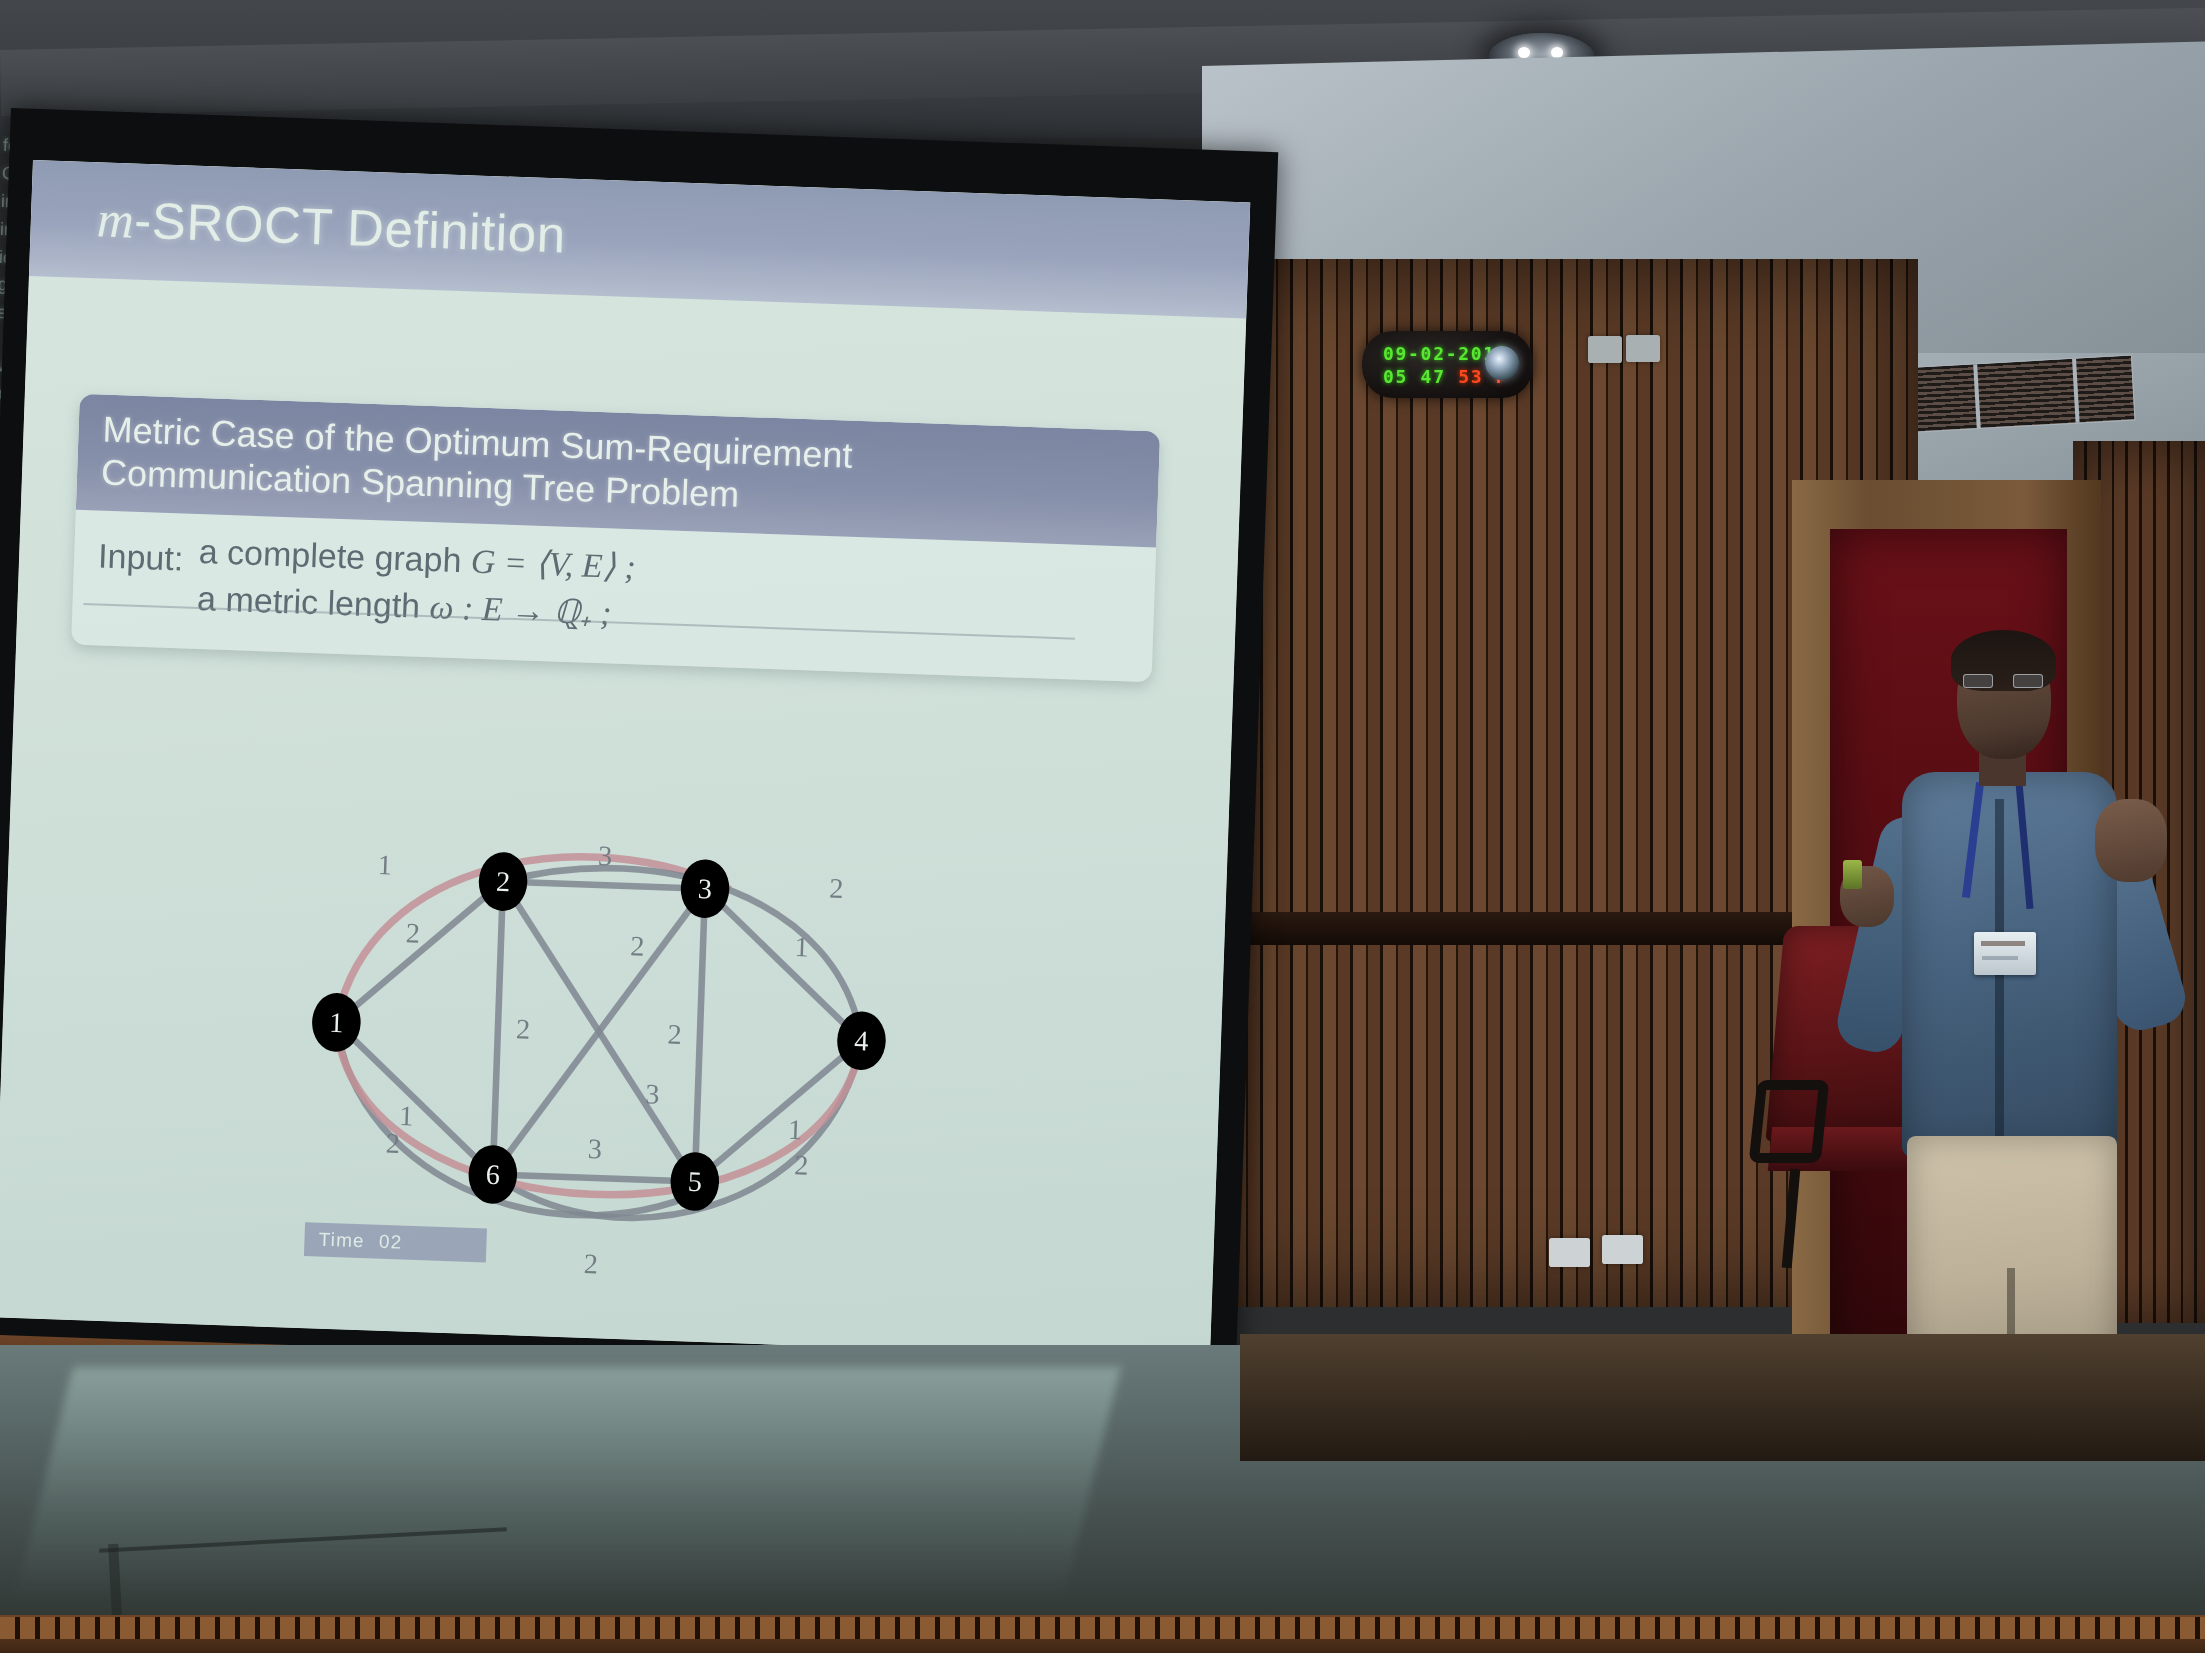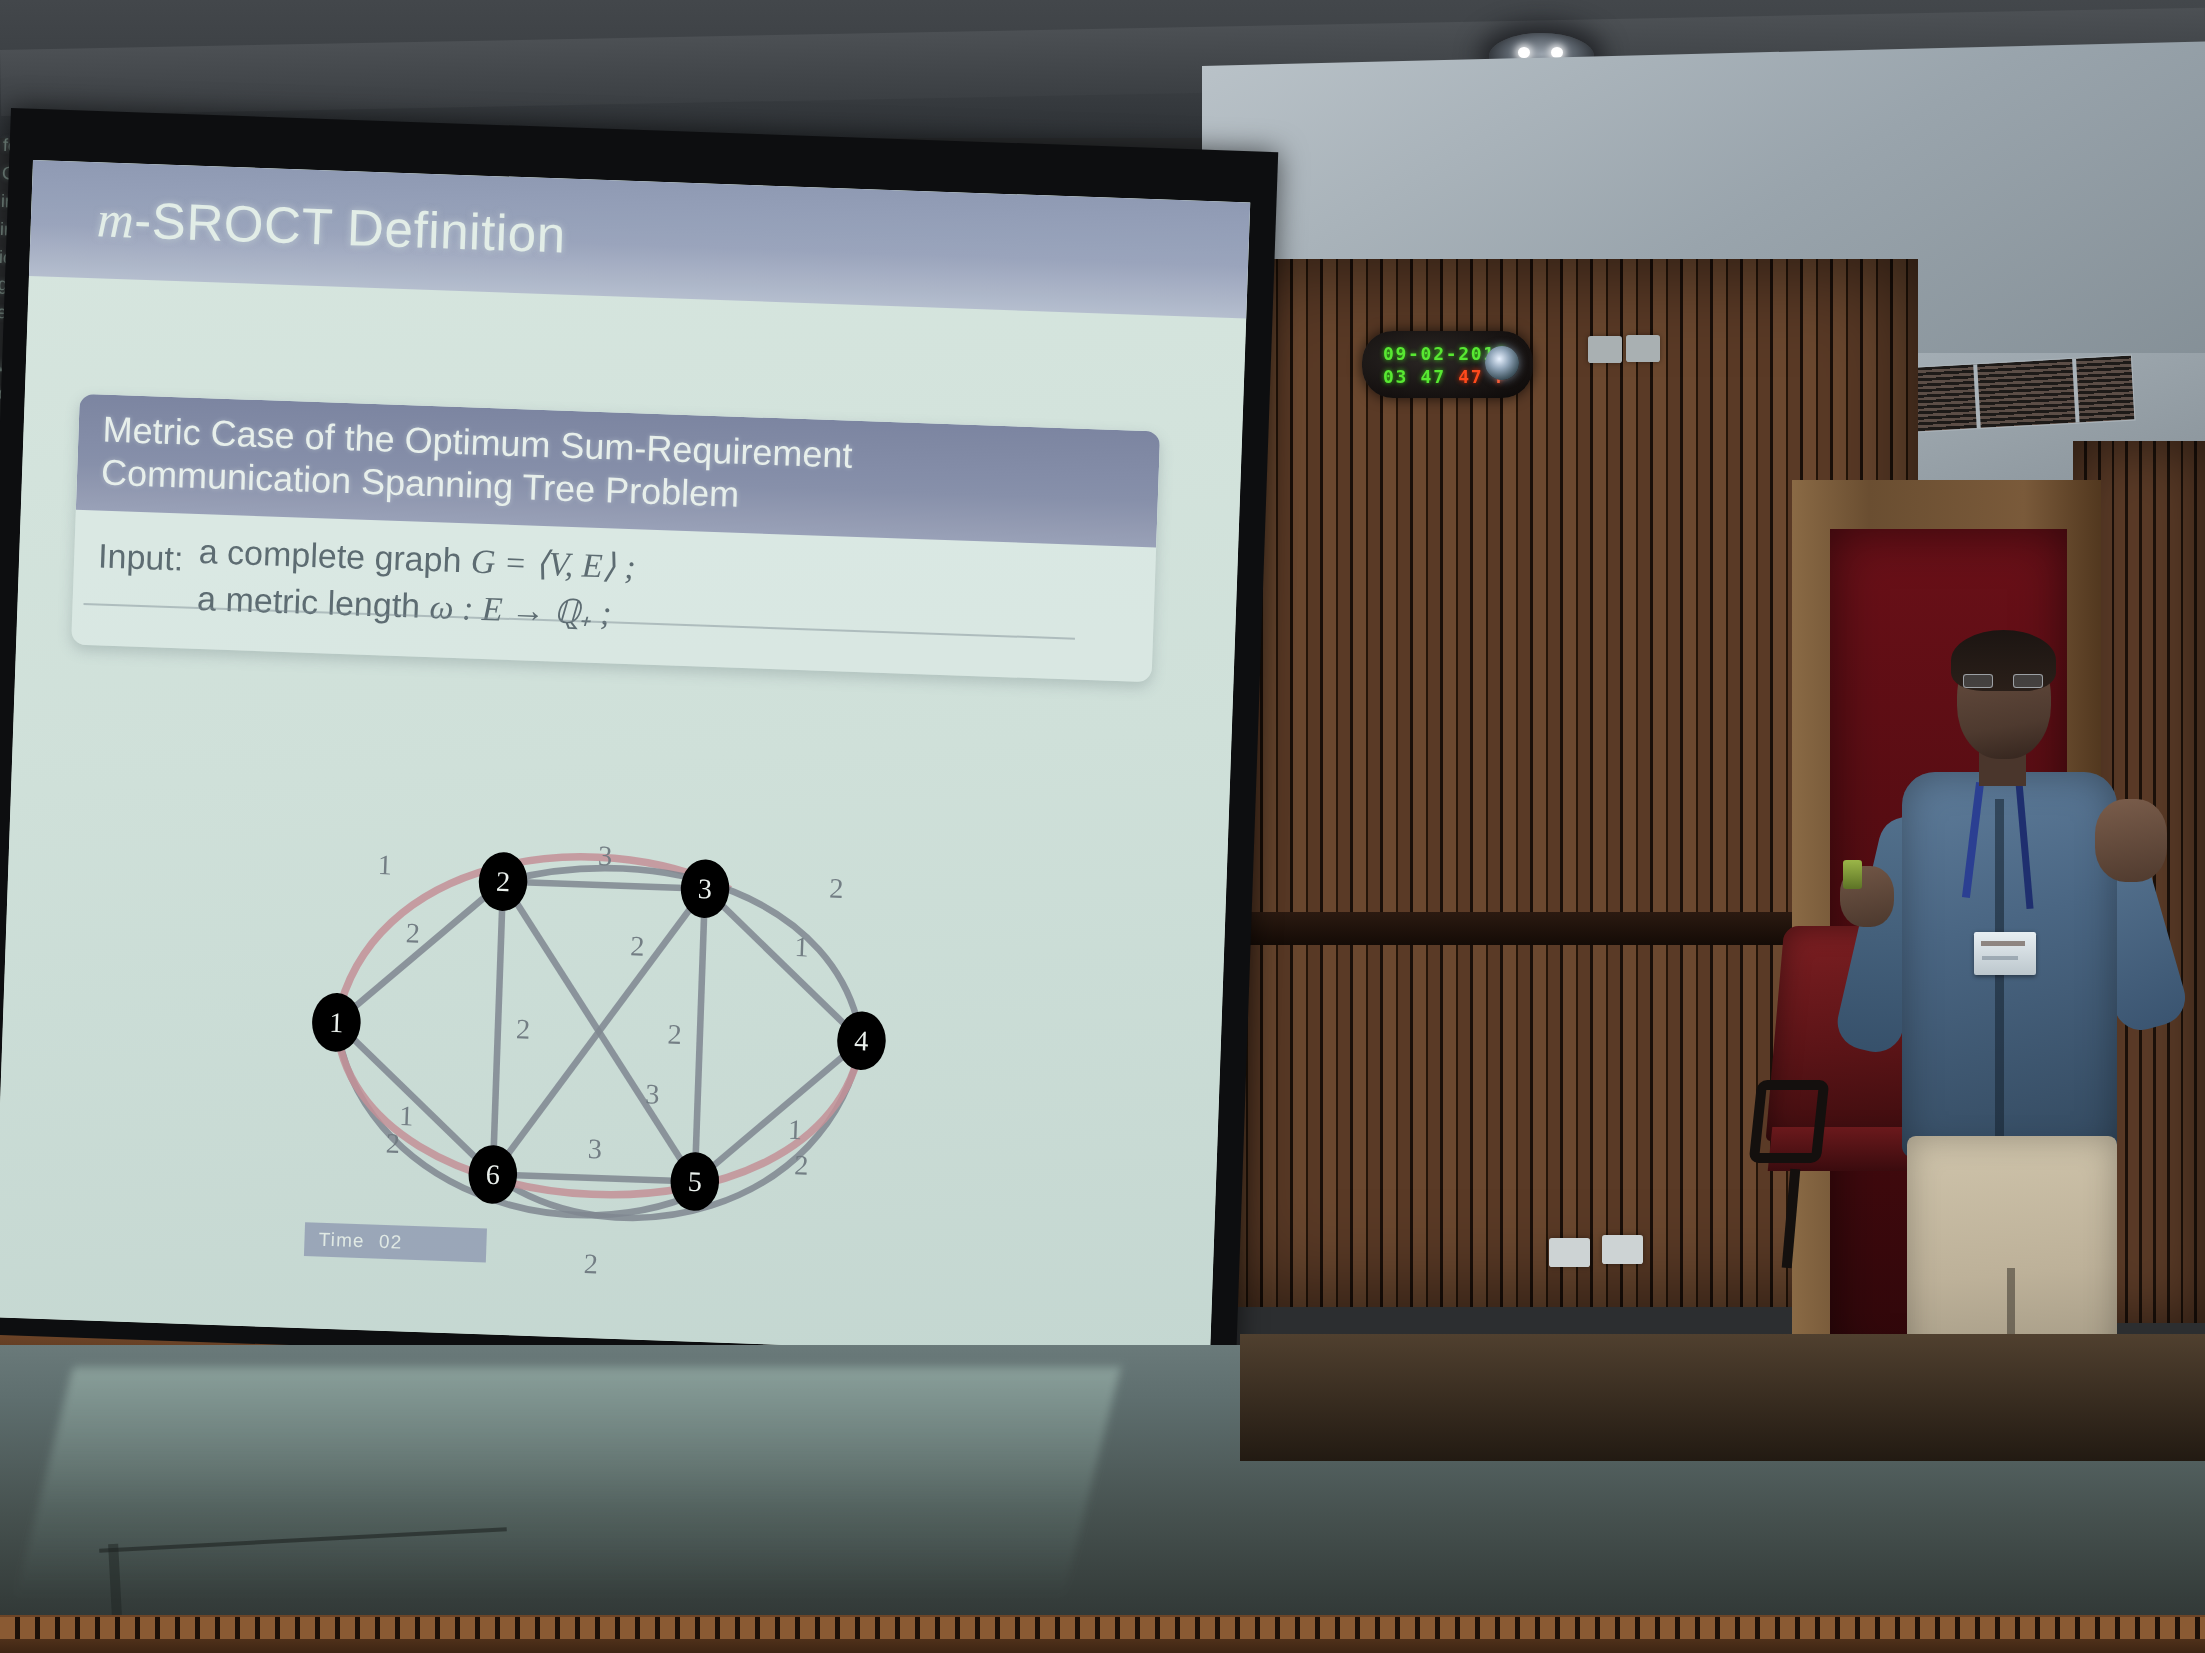--- a/index.html
+++ b/index.html
@@ -373,22 +373,22 @@
   <div class="doorframe"></div>
   <div class="door"></div>
   <div class="outlet o1"></div>
   <div class="outlet o2"></div>
   <div class="outlet o3"></div>
   <div class="outlet o4"></div>
 
   <div class="clock">
     <div class="row date">09-02-2015</div>
     <div class="row time">
-      <span>03 47</span>
-      <span class="sec">47</span>
+      <span>05 47</span>
+      <span class="sec">53</span>
       <span class="sec">P</span>
     </div>
     <div class="knob"></div>
   </div>
 
   <div class="spill">
     <div>for the</div>
     <div>Case of</div>
     <div>imum</div>
     <div>irement</div>

